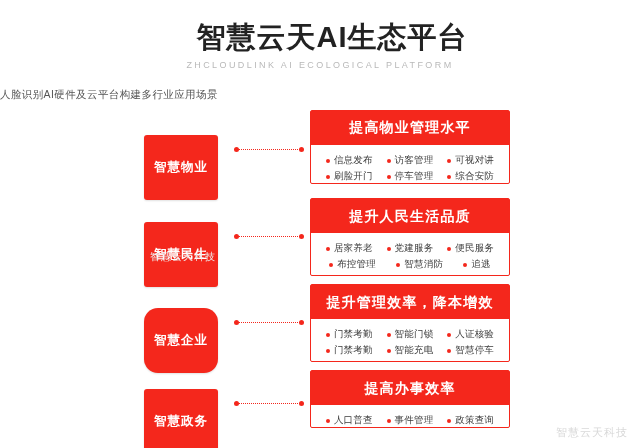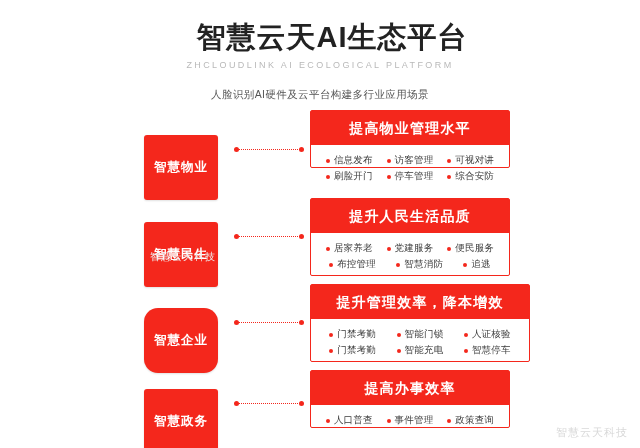--- a/index.html
+++ b/index.html
@@ -28,21 +28,20 @@
     position:absolute;
     top:60px;left:0;width:640px;
     text-align:center;
     font-size:9px;
     color:#b9b9b9;
     letter-spacing:2.4px;
   }
   .tagline{
     position:absolute;
     top:88px;left:0;width:640px;
-    text-align:center;
     font-size:10.5px;
     color:#555555;
     letter-spacing:.4px;
   }
   
   .cat-label{
     position:absolute;
     background:#f4271c;
     color:#ffffff;
     font-size:12.5px;
@@ -135,21 +134,21 @@
 
   <div class="title">智慧云天AI生态平台</div>
   <div class="subtitle">ZHCLOUDLINK AI ECOLOGICAL PLATFORM</div>
   <div class="tagline">人脸识别AI硬件及云平台构建多行业应用场景</div>
 
   <div class="cat-label" style="left:144px;top:135px;">智慧物业</div>
   <div class="connector" style="left:236px;top:149px;width:66px;">
     <span class="dot left"></span>
     <span class="dot right"></span>
   </div>
-  <div class="panel" style="left:310px;top:110px;width:200px;height:58px;">
+  <div class="panel" style="left:310px;top:110px;width:200px;height:74px;font-family:Liberation Serif, serif;">
     <div class="panel-head">提高物业管理水平</div>
     <div class="panel-body">
       <div class="chip-row">
         <span class="chip">
             <span class="bullet"></span>
             <span>信息发布</span>
           </span>
         <span class="chip">
             <span class="bullet"></span>
             <span>访客管理</span>
@@ -213,21 +212,21 @@
           </span>
       </div>
     </div>
   </div>
 
   <div class="cat-label" style="left:144px;top:308px;border-radius:14px;">智慧企业</div>
   <div class="connector" style="left:236px;top:322px;width:66px;">
     <span class="dot left"></span>
     <span class="dot right"></span>
   </div>
-  <div class="panel" style="left:310px;top:284px;width:220px;height:78px;">
+  <div class="panel" style="left:310px;top:284px;width:200px;height:78px;">
     <div class="panel-head">提升管理效率，降本增效</div>
     <div class="panel-body">
       <div class="chip-row">
         <span class="chip">
             <span class="bullet"></span>
             <span>门禁考勤</span>
           </span>
         <span class="chip">
             <span class="bullet"></span>
             <span>智能门锁</span>

